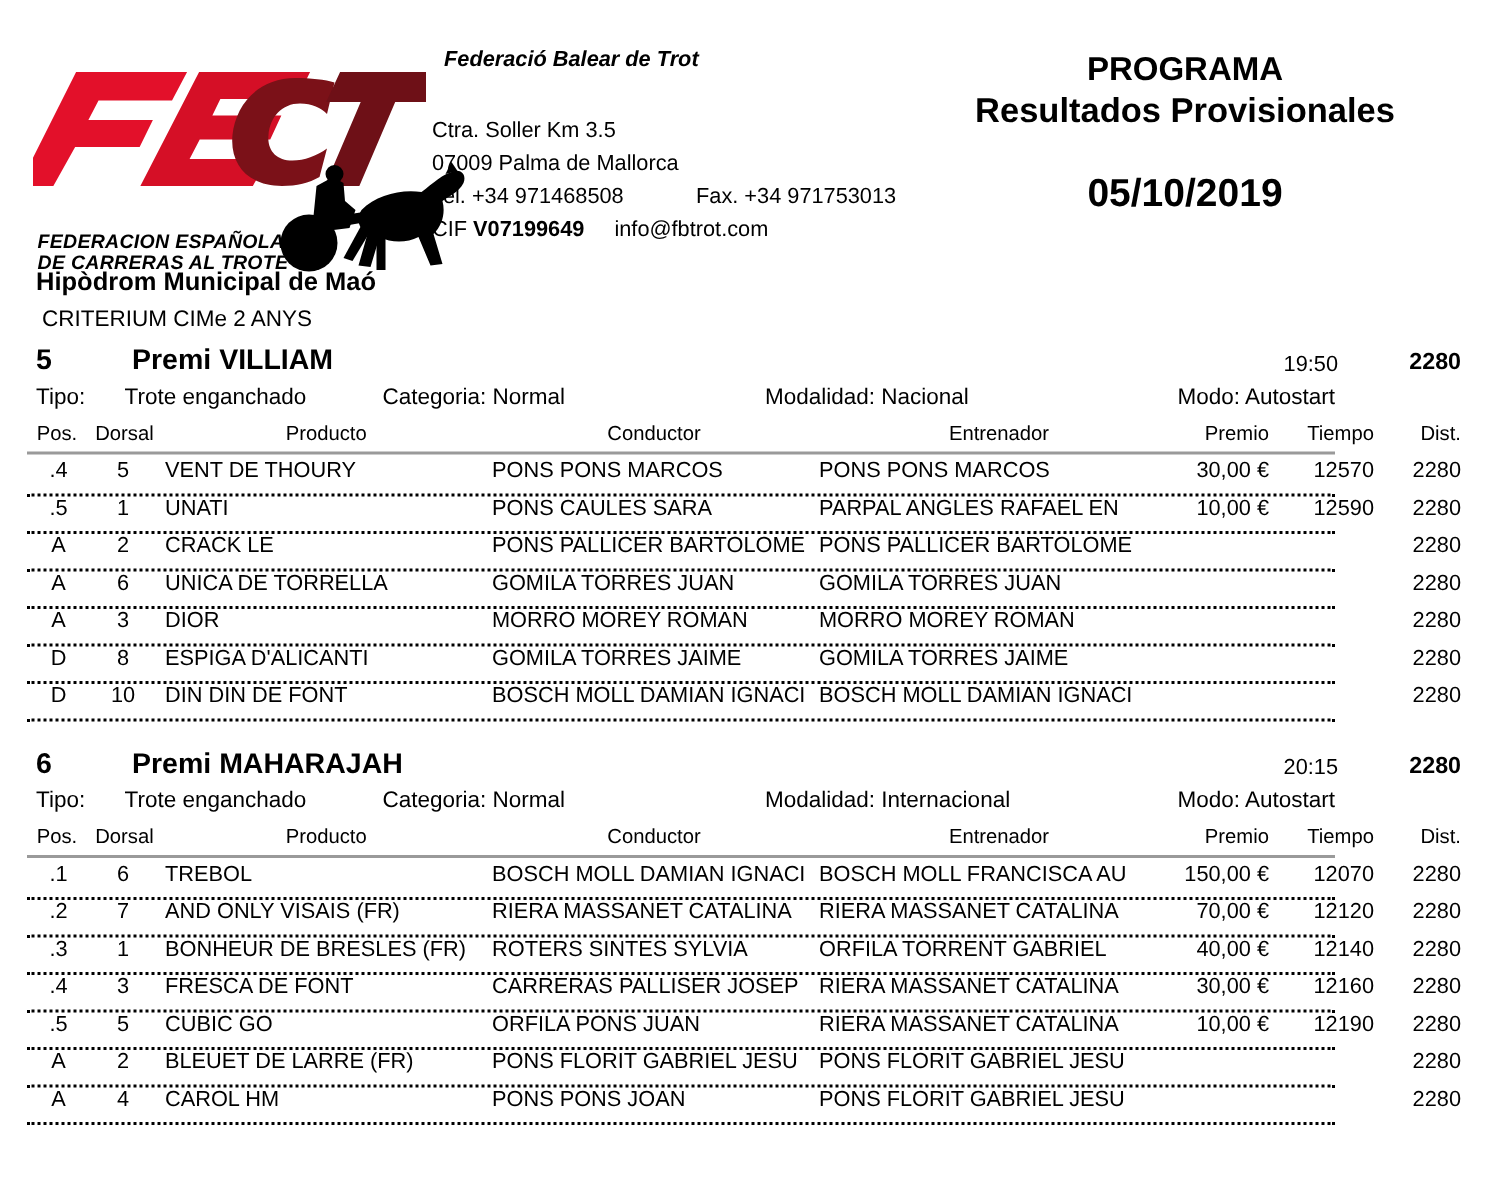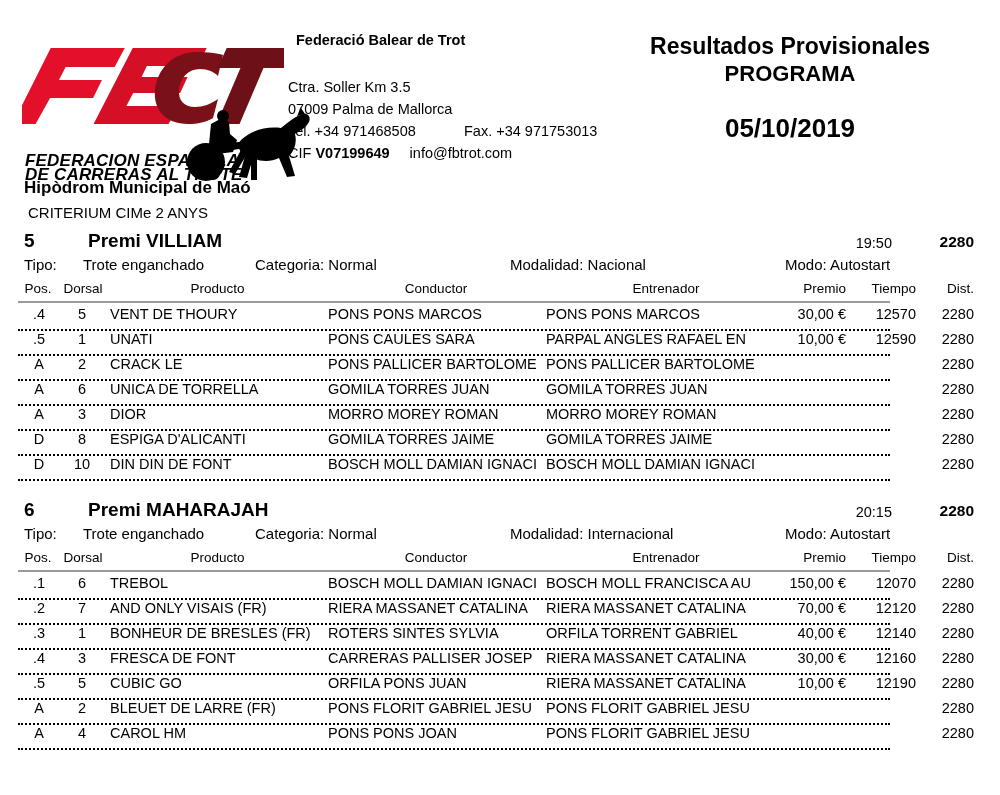--- a/index.html
+++ b/index.html
@@ -36,41 +36,42 @@
     top: 0;
     width: 262px;
     height: 86px;
   }
   #logo-tagline {
     position: absolute;
     left: 3px;
     top: 112px;
     font-style: italic;
     font-weight: bold;
-    font-size: 17px;
+    font-size: 13px;
     line-height: 13.5px;
     letter-spacing: 0.2px;
     color: #000;
     white-space: nowrap;
   }
   #logo-horse {
     position: absolute;
     left: 163px;
     top: 58px;
     width: 128px;
     height: 88px;
   }
 
   
   #fed-name {
     position: absolute;
     left: 296px;
     top: 32px;
     font-size: 14.5px;
     font-weight: bold;
+    font-style: italic;
     white-space: nowrap;
   }
   #contact {
     position: absolute;
     left: 288px;
     top: 76px;
     font-size: 14.5px;
     line-height: 22px;
     white-space: nowrap;
   }
@@ -287,22 +288,22 @@
       <span class="contact-fax">Fax. +34 971753013</span>
     </div>
     <div class="contact-line">
       <span>CIF</span>
       <span class="contact-cif-num">V07199649</span>
       <span class="contact-mail">info@fbtrot.com</span>
     </div>
   </div>
 
   <div id="title-block">
+    <div id="doc-subtitle">PROGRAMA</div>
     <div id="doc-title">Resultados Provisionales</div>
-    <div id="doc-subtitle">PROGRAMA</div>
     <div id="doc-date">05/10/2019</div>
   </div>
 </div>
 
 <div id="venue">Hipòdrom Municipal de Maó</div>
 <div id="venue-sub">CRITERIUM CIMe 2 ANYS</div>
 
 <div id="races">
     <div class="race">
       <div class="race-titlebar">

